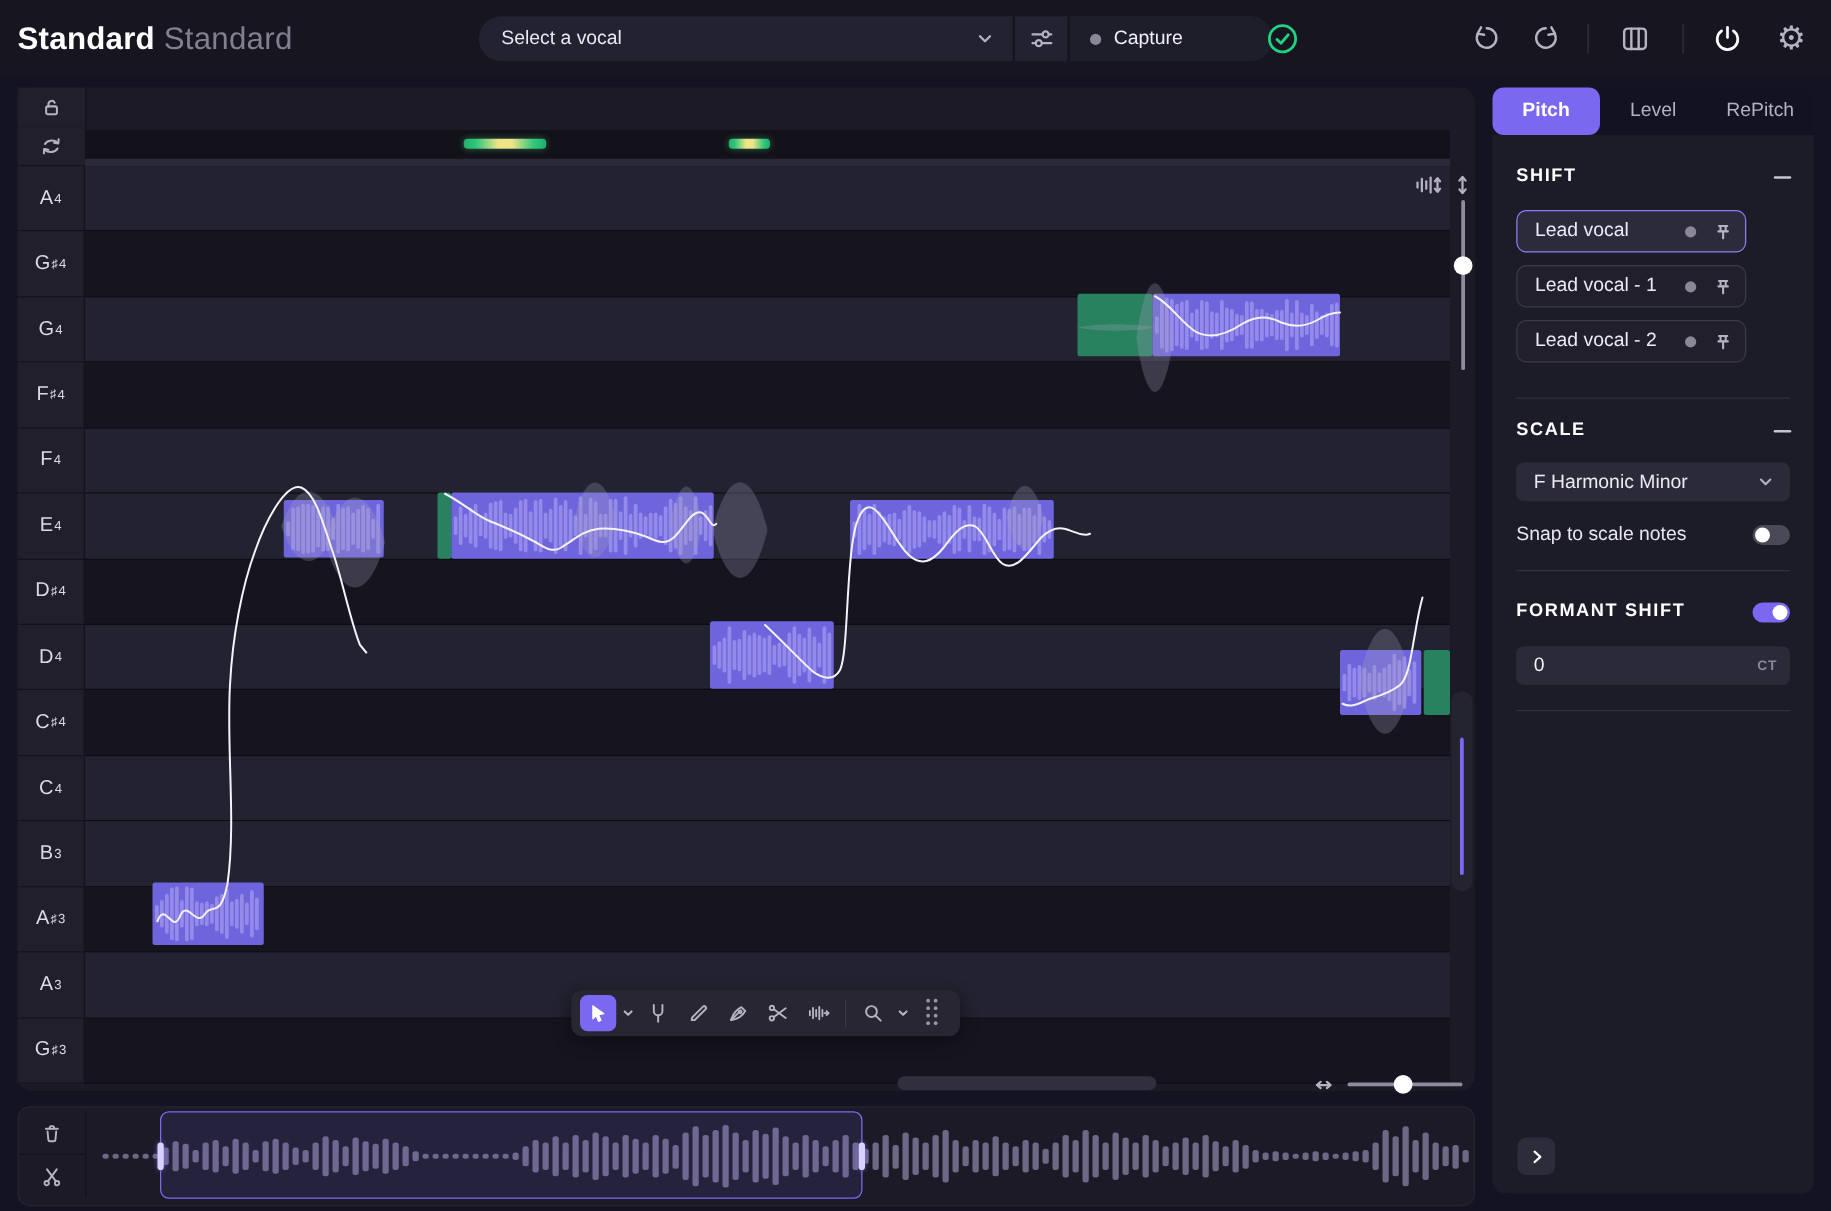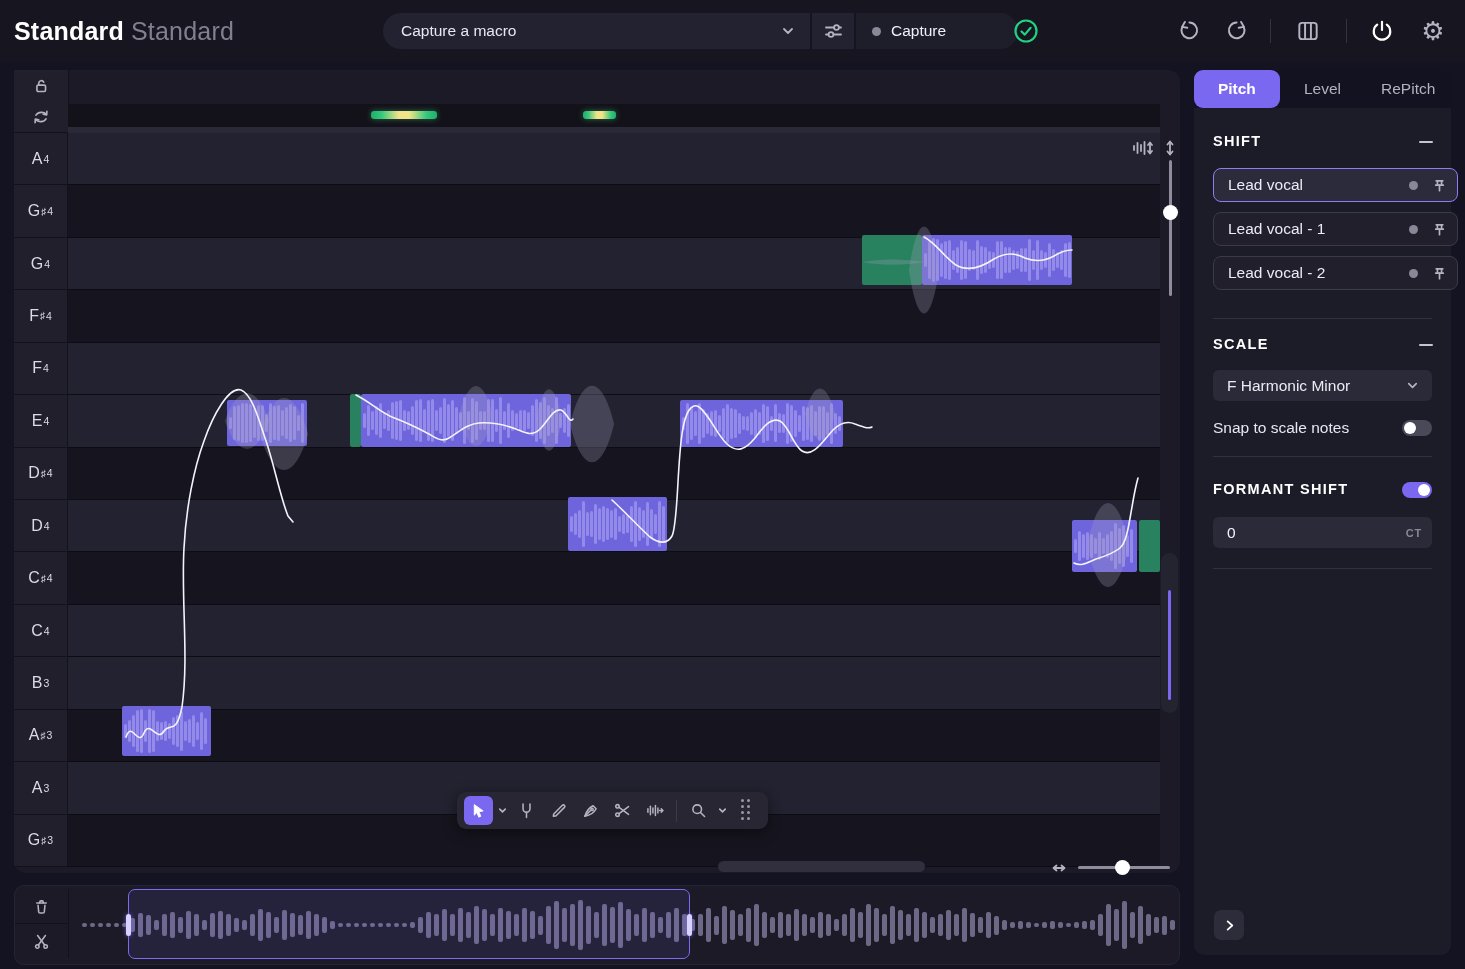--- a/index.html
+++ b/index.html
@@ -80,21 +80,21 @@
   .ovsel{position:absolute;top:4px;height:70px;border:1.5px solid #7c6bf2;border-radius:7px;background:rgba(124,107,242,.10);box-sizing:border-box;}
   .ovhandle{position:absolute;top:26px;width:5px;height:22px;border-radius:3px;background:#d8d2ff;box-shadow:0 0 4px rgba(124,107,242,.8);cursor:ew-resize;}
 
   
   .panel{position:absolute;left:1194px;top:70px;width:257px;height:885px;background:#1c1b28;border-radius:10px;}
   .tabbar{position:absolute;left:1194px;top:70px;width:257px;height:38px;background:#131220;border-radius:10px 10px 0 0;display:flex;}
   .tab{flex:1;display:flex;align-items:center;justify-content:center;font-size:15.5px;color:#b4b1c1;cursor:pointer;}
   .tab.active{background:#7a68f0;color:#ffffff;font-weight:700;border-radius:9px;}
   .phead{position:absolute;left:1213px;font-size:14.5px;font-weight:700;letter-spacing:1.3px;color:#ffffff;}
   .pminus{position:absolute;width:14px;height:2px;background:#c6c3d2;border-radius:1px;cursor:pointer;}
-  .track{position:absolute;left:1213px;width:245px;height:34px;border-radius:8px;border:1px solid #3b3a49;box-sizing:border-box;display:flex;align-items:center;cursor:pointer;background:#201f2b;}
+  .track{position:absolute;left:1213px;width:184px;height:34px;border-radius:8px;border:1px solid #3b3a49;box-sizing:border-box;display:flex;align-items:center;cursor:pointer;background:#201f2b;}
   .track.sel{border:1.5px solid #8d7df5;background:#2c2b3c;}
   .track .tl{font-size:15.5px;color:#eceaf4;margin-left:14px;flex:1;}
   .track .dot{width:9px;height:9px;border-radius:50%;background:#8a8799;margin-right:14px;}
   .track .pin{margin-right:10px;display:flex;}
   .pdiv{position:absolute;left:1213px;width:219px;height:1px;background:#323140;}
   .dropdown{position:absolute;left:1213px;top:370px;width:219px;height:31px;background:#2b2a38;border-radius:6px;display:flex;align-items:center;justify-content:space-between;padding:0 12px 0 14px;box-sizing:border-box;cursor:pointer;}
   .dd-txt{font-size:15.5px;color:#eceaf4;}
   .plabel{position:absolute;left:1213px;font-size:15.5px;color:#e8e6f2;}
   .toggle{position:absolute;width:30px;height:16px;border-radius:9px;cursor:pointer;}
   .toggle.off{background:#4a4958;}
@@ -112,21 +112,21 @@
 <div class="stage">
 
   <div class="topbar">
     <div class="brand-wrap">
       <span class="brand">Standard</span>
       <span class="edition">Standard</span>
     </div>
 
     <div class="macro-pill">
       <div class="macro-main">
-        <span class="macro-txt">Capture a macro</span>
+        <span class="macro-txt">Select a vocal</span>
         <span>
           <svg width="16" height="16" viewBox="0 0 16 16">
               <path class="ic" d="M4 6 L8 10 L12 6"></path>
             </svg>
         </span>
       </div>
       <div class="pill-div"></div>
       <div class="pill-btn">
         <span>
           <svg width="22" height="22" viewBox="0 0 22 22">

